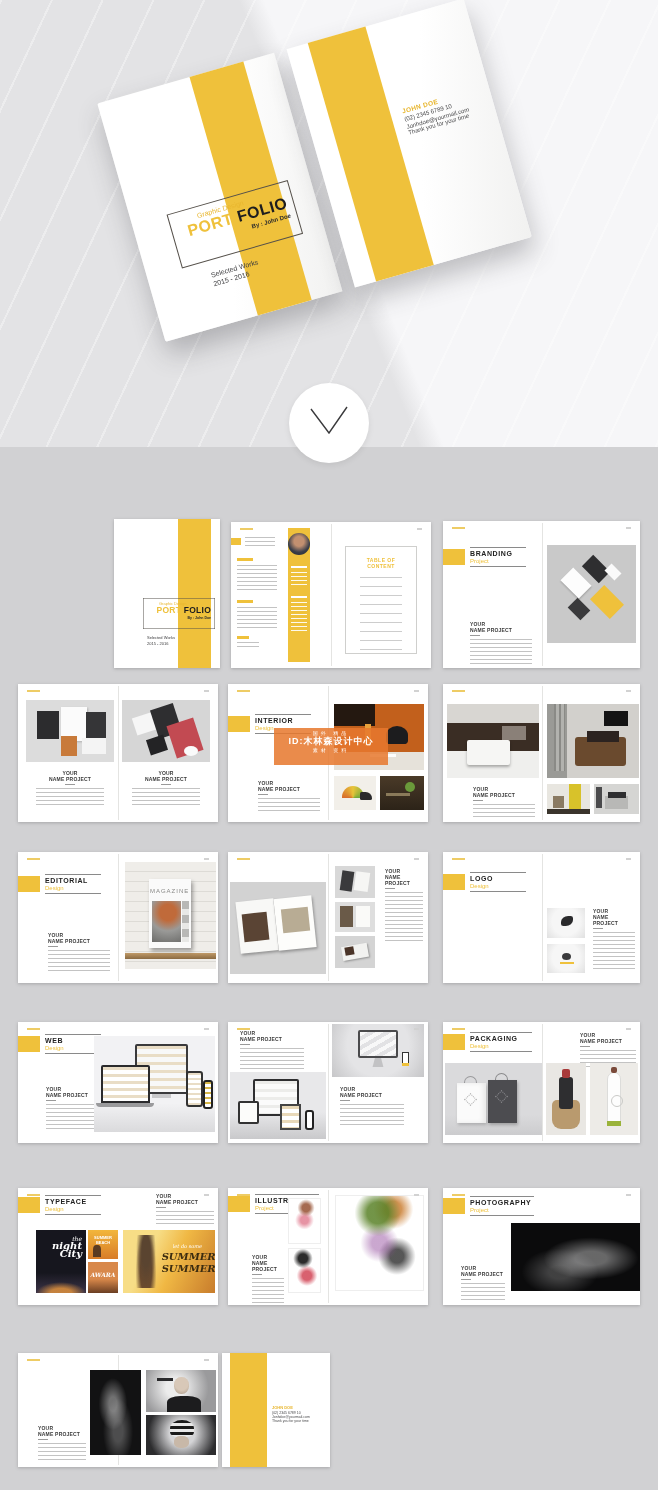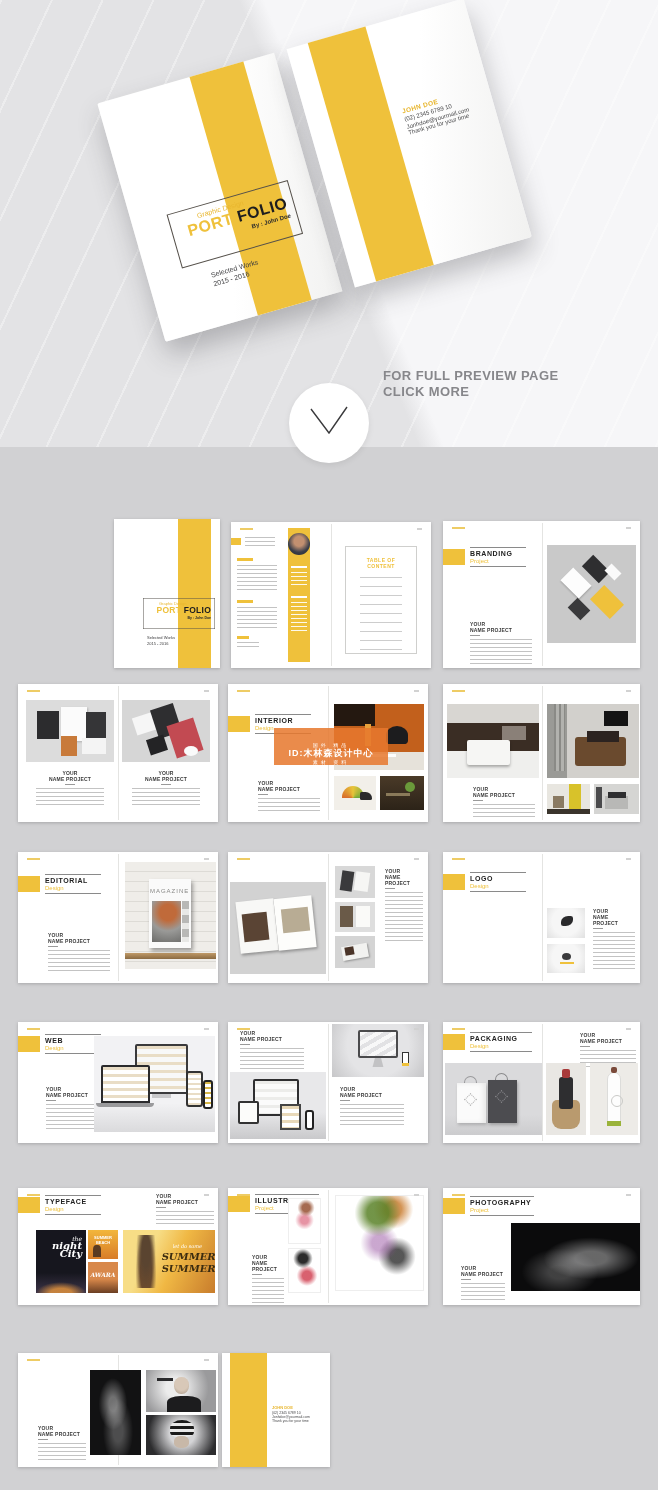--- a/index.html
+++ b/index.html
@@ -68,21 +68,21 @@
   .mc-works{position:absolute;left:66px;top:232px;font-size:8px;color:#3c3c3e;line-height:11px;}
   .mini-back{position:absolute;left:0;top:0;width:216px;height:228px;transform:scale(.5);transform-origin:0 0;}
   .mb-stripe{position:absolute;left:16px;top:0;width:74px;height:228px;background:var(--accent);}
   .mb-contact{position:absolute;left:100px;top:104px;width:108px;color:#4a4a4c;}
   .mb-name{display:block;font-size:8px;font-weight:bold;color:#e8b62e;}
   .mb-line{display:block;font-size:7px;margin-top:2px;}
   .mb-hr{width:34px;height:1px;background:#9a9a9c;margin:8px 0;}
   .mb-thanks{display:block;font-size:7px;}
 
   
-  .wm{position:absolute;background:rgba(230,120,45,.86);color:#fff;text-align:center;padding-top:14px;}
+  .wm{position:absolute;background:rgba(230,120,45,.86);color:#fff;text-align:center;padding-top:2px;}
   .wm1{display:block;font-size:5px;letter-spacing:3px;}
   .wm2{display:block;font-size:9px;font-weight:bold;letter-spacing:1px;line-height:11px;}
   .wm3{display:block;font-size:5px;letter-spacing:3px;}
 
   
   .tocbox{position:absolute;border:1px solid #cfcfcd;}
   .toctitle{display:block;margin:10px auto 0 auto;width:46px;text-align:center;font-size:5px;font-weight:bold;color:var(--accent);letter-spacing:.5px;line-height:6px;}
   .toclines{margin:8px auto 0 auto;width:42px;}
 
   
@@ -121,24 +121,20 @@
       <div class="contact">
         <span class="ct-name">JOHN DOE</span>
         <span class="ct-line">(02) 2345 6789 10</span>
         <span class="ct-line">Jonhdoe@yourmail.com</span>
         <span class="ct-hr"></span>
         <span class="ct-thanks">Thank you for your time</span>
       </div>
     </div>
   </div>
 
-  <div class="preview-text">
-    <span>FOR FULL PREVIEW PAGE</span><br>
-    <span>CLICK MORE</span>
-  </div>
 </div>
 
 <div class="grid-bg"></div>
 
 <div class="chev-circle">
   <svg width="80" height="80" viewBox="0 0 80 80">
     <polyline points="22,26 40,50 58,24" fill="none" stroke="#3a3a3c" stroke-width="1.4"></polyline>
   </svg>
 </div>
 

